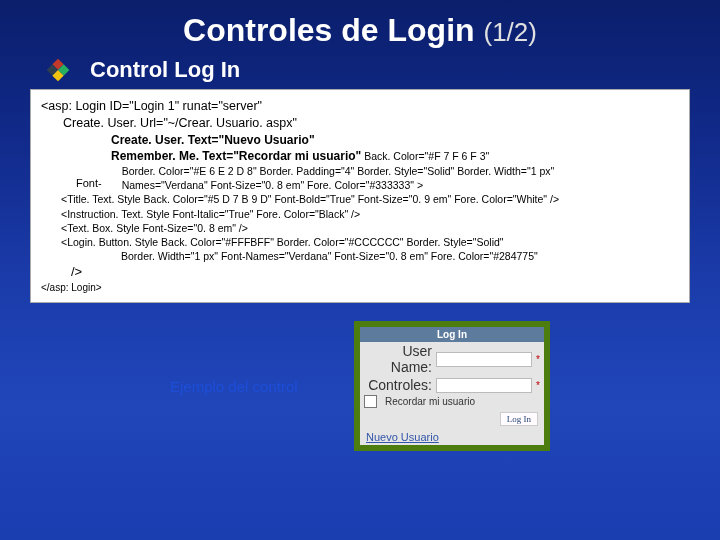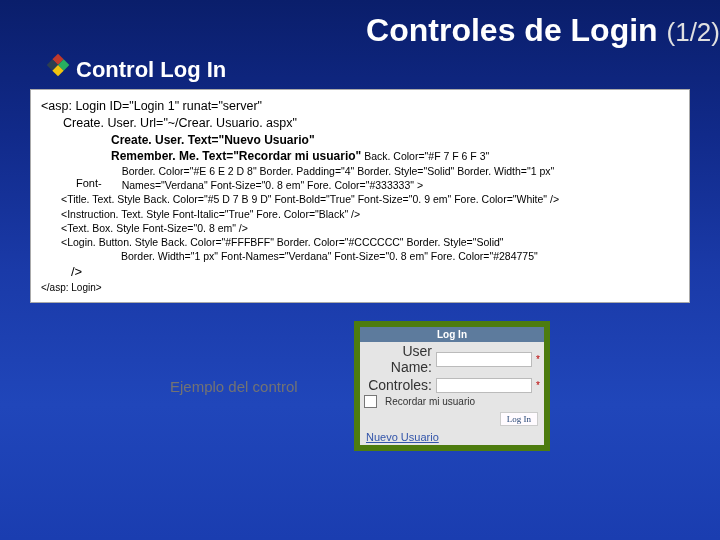--- a/index.html
+++ b/index.html
@@ -7,34 +7,34 @@
     width: 720px;
     height: 540px;
     font-family: Arial, Helvetica, sans-serif;
     background: linear-gradient(to bottom, #0a1e6b 0%, #112a8a 25%, #1a3aa8 50%, #2046ba 75%, #1a3db0 100%);
     color: #000;
     position: relative;
     overflow: hidden;
   }
   .slide-title {
     padding-top: 12px;
-    text-align: right;
+    text-align: center;
     color: #fff;
     font-size: 32px;
     font-weight: bold;
   }
   .slide-title .fraction {
     font-size: 26px;
     font-weight: normal;
     color: #e0e0e0;
   }
   .section-row {
     display: flex;
-    align-items: flex-start;
-    gap: 10px;
+    align-items: center;
+    gap: 24px;
     margin: 8px 8px 6px 50px;
   }
   .bullet-diamond {
     width: 16px;
     height: 16px;
     position: relative;
     transform: rotate(45deg);
     flex: 0 0 auto;
   }
   .bullet-diamond .q { position: absolute; width: 50%; height: 50%; }
@@ -63,21 +63,21 @@
   .code-panel .subblock .i2 { padding-left: 60px; }
   .code-panel .close { font-size: 10px; }
   .caption-row {
     display: flex;
     align-items: center;
     margin-top: 18px;
     justify-content: center;
     gap: 24px;
   }
   .caption-text {
-    color: #737373;
+    color: #1d4ed8;
     font-size: 15px;
     min-width: 160px;
   }
   .login-widget {
     width: 184px;
     background: #e5e5e5;
     border: 6px solid #4d7c0f;
     font-family: Verdana, Arial, sans-serif;
     font-size: 10px;
     color: #333333;

